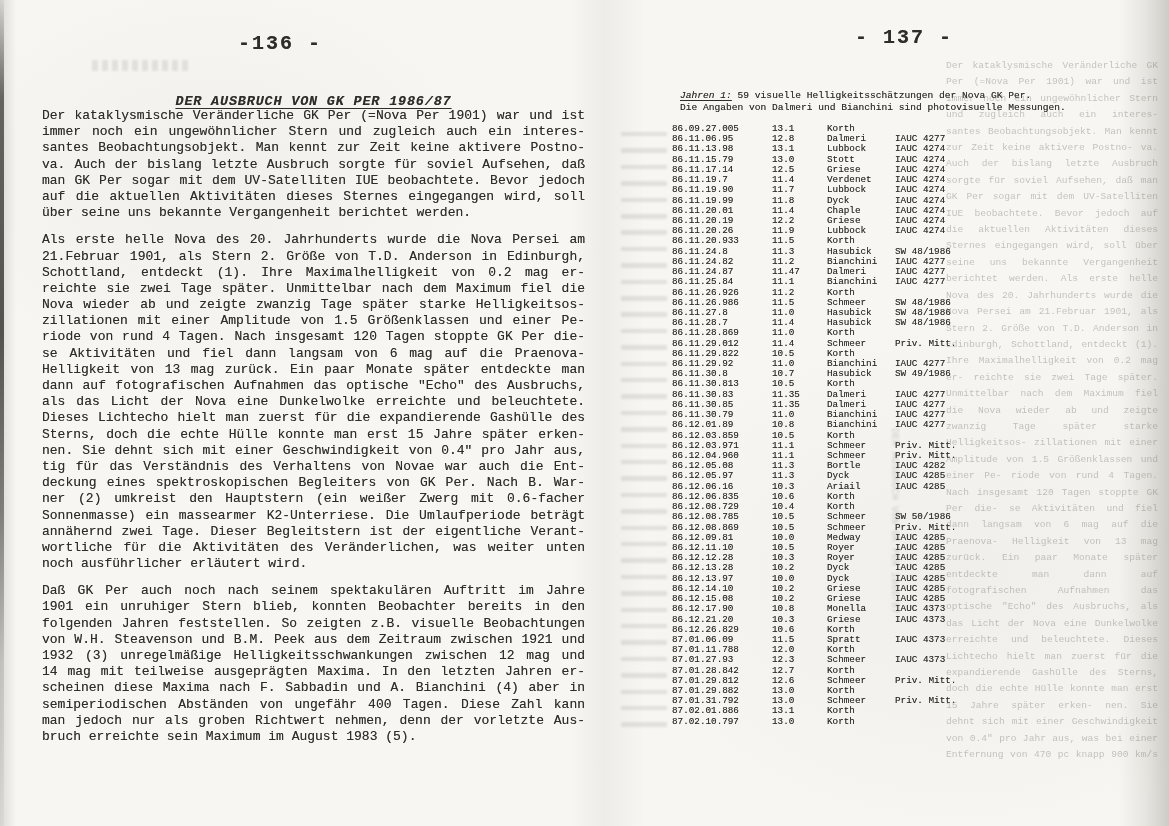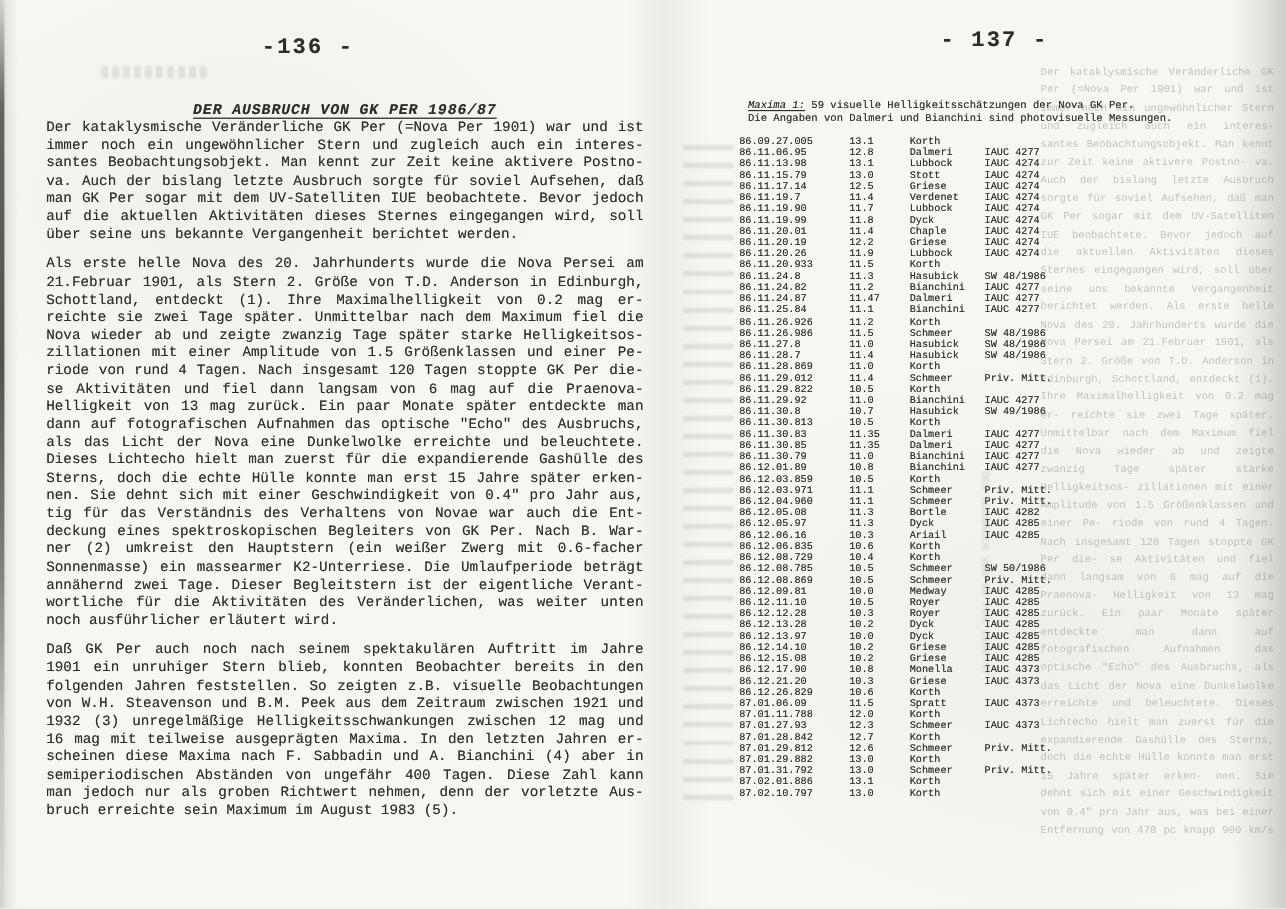--- a/index.html
+++ b/index.html
@@ -106,33 +106,33 @@
           <div class="tline">annähernd zwei Tage. Dieser Begleitstern ist der eigentliche Verant-</div>
           <div class="tline">wortliche für die Aktivitäten des Veränderlichen, was weiter unten</div>
           <div class="tline tline-last">noch ausführlicher erläutert wird.</div>
         </div>
         <div class="para">
           <div class="tline">Daß GK Per auch noch nach seinem spektakulären Auftritt im Jahre</div>
           <div class="tline">1901 ein unruhiger Stern blieb, konnten Beobachter bereits in den</div>
           <div class="tline">folgenden Jahren feststellen. So zeigten z.B. visuelle Beobachtungen</div>
           <div class="tline">von W.H. Steavenson und B.M. Peek aus dem Zeitraum zwischen 1921 und</div>
           <div class="tline">1932 (3) unregelmäßige Helligkeitsschwankungen zwischen 12 mag und</div>
-          <div class="tline">16 mag mit teilweise ausgeprägten Maxima. In den letzten Jahren er-</div>
+          <div class="tline">14 mag mit teilweise ausgeprägten Maxima. In den letzten Jahren er-</div>
           <div class="tline">scheinen diese Maxima nach F. Sabbadin und A. Bianchini (4) aber in</div>
           <div class="tline">semiperiodischen Abständen von ungefähr 400 Tagen. Diese Zahl kann</div>
           <div class="tline">man jedoch nur als groben Richtwert nehmen, denn der vorletzte Aus-</div>
           <div class="tline tline-last">bruch erreichte sein Maximum im August 1983 (5).</div>
         </div>
       </div>
   </div>
 
   <div>
     <div id="pn-right" class="pageno ink">- 137 -</div>
     <div class="caption ink">
-      <div><span class="cap-label">Maxima 1:</span><span> 59 visuelle Helligkeitsschätzungen der Nova GK Per.</span></div>
+      <div><span class="cap-label">Jahren 1:</span><span> 59 visuelle Helligkeitsschätzungen der Nova GK Per.</span></div>
       <div>Die Angaben von Dalmeri und Bianchini sind photovisuelle Messungen.</div>
     </div>
     <div id="obs-table" class="ink">
         <div class="trow">
           <span>86.09.27.005</span>
           <span>13.1</span>
           <span>Korth</span>
           <span></span>
         </div>
         <div class="trow">

